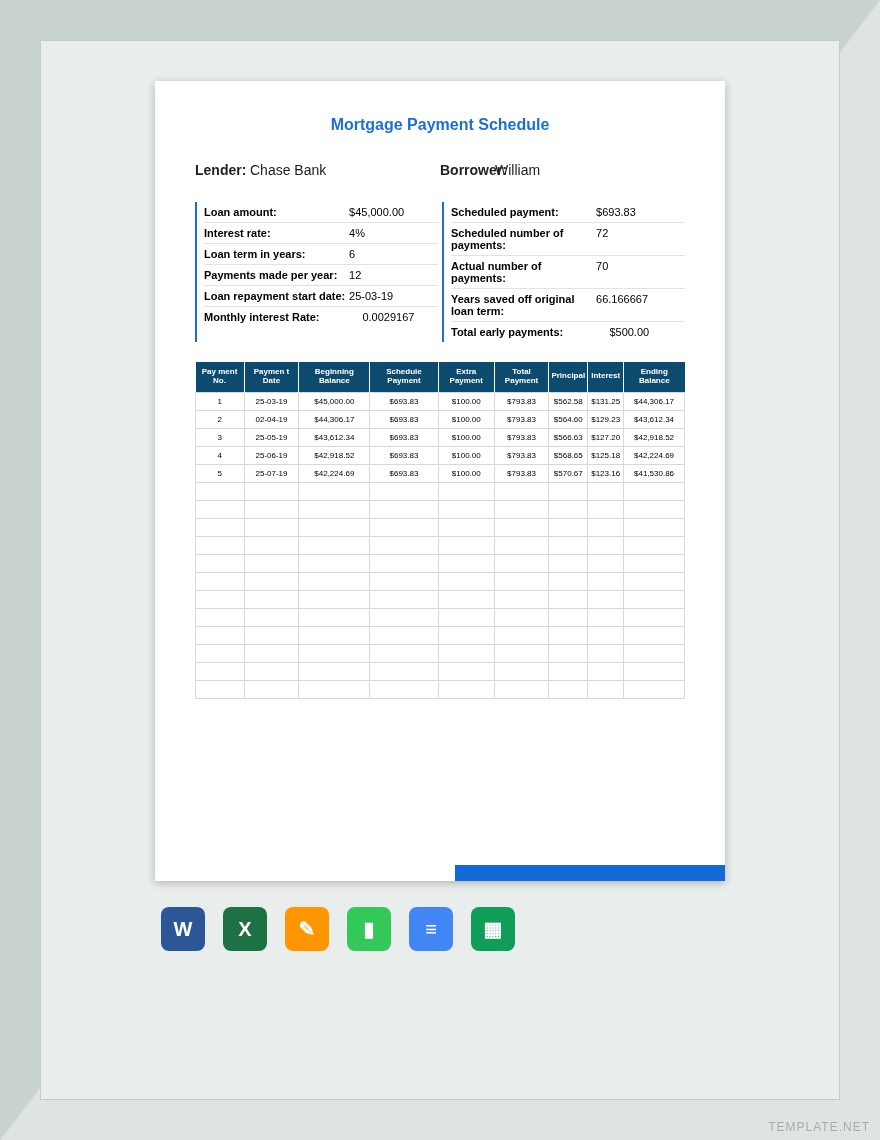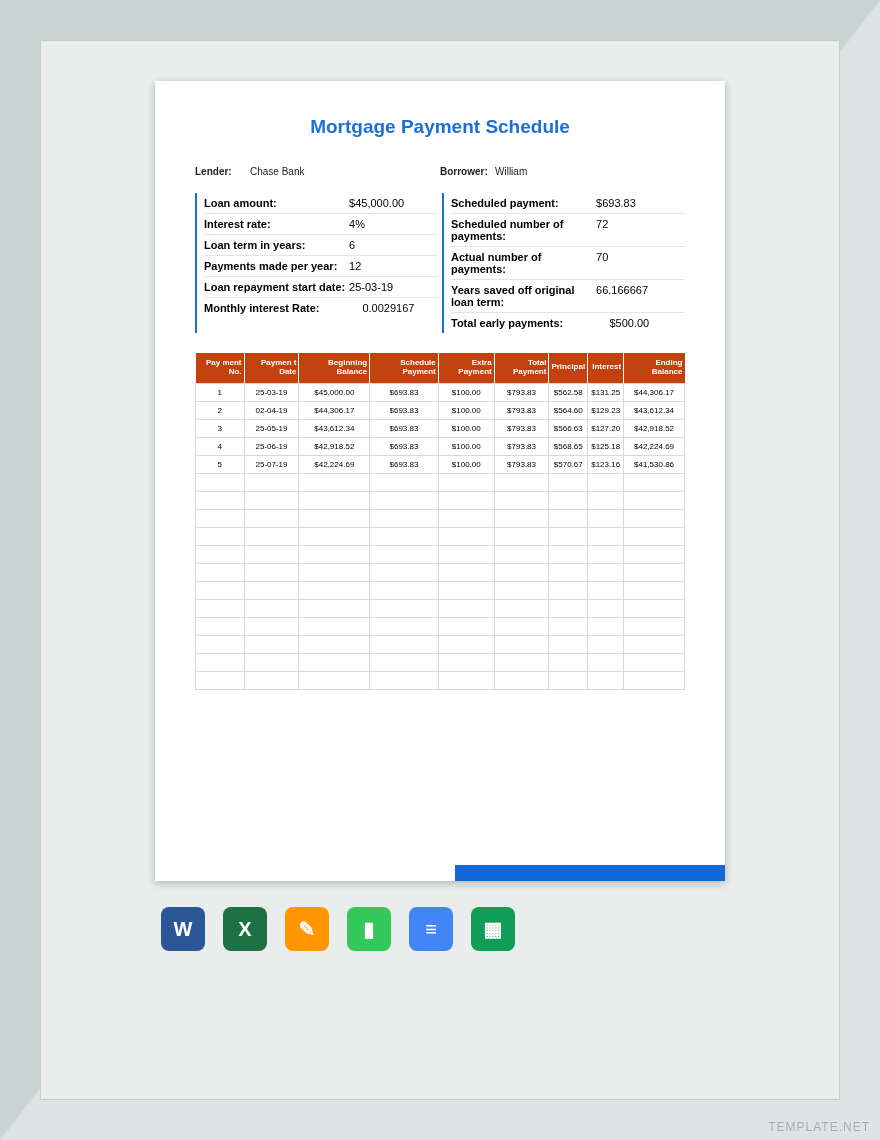--- a/index.html
+++ b/index.html
@@ -30,30 +30,30 @@
     height: 800px;
     background: #fff;
     margin: 0 auto;
     box-shadow: 0 2px 8px rgba(0,0,0,0.25);
     padding: 35px 40px 0 40px;
     position: relative;
   }
   .title {
     text-align: center;
     color: #1a6fd8;
-    font-size: 19px;
+    font-size: 16px;
     font-weight: bold;
     margin-bottom: 28px;
   }
   .parties {
     display: flex;
-    font-size: 10px;
+    font-size: 14px;
     font-weight: bold;
     color: #222;
-    margin-bottom: 16px;
+    margin-bottom: 24px;
   }
   .parties .col { width: 50%; display: flex; }
   .parties .lbl { width: 55px; }
   .parties .val { font-weight: normal; }
   .summary {
     display: flex;
     font-size: 11px;
     margin-bottom: 20px;
   }
   .summary-col {
@@ -69,26 +69,26 @@
   }
   .srow:last-child { border-bottom: none; gap: 35px; }
   .srow .k { width: 62%; font-weight: bold; }
   .srow .v { width: 38%; text-align: left; }
   .tbl {
     width: 100%;
     border-collapse: collapse;
     font-size: 8px;
   }
   .tbl th {
-    background: #c2410c;
+    background: #0c4a6e;
     color: #fff;
     font-weight: bold;
     padding: 6px 2px;
     border-right: 1px solid #fff;
-    text-align: right;
+    text-align: center;
     line-height: 1.1;
   }
   .tbl th:last-child { border-right: none; }
   .tbl td {
     border: 1px solid #d8d8d8;
     padding: 4px 3px;
     text-align: center;
     height: 18px;
   }
   .footer-bar {

